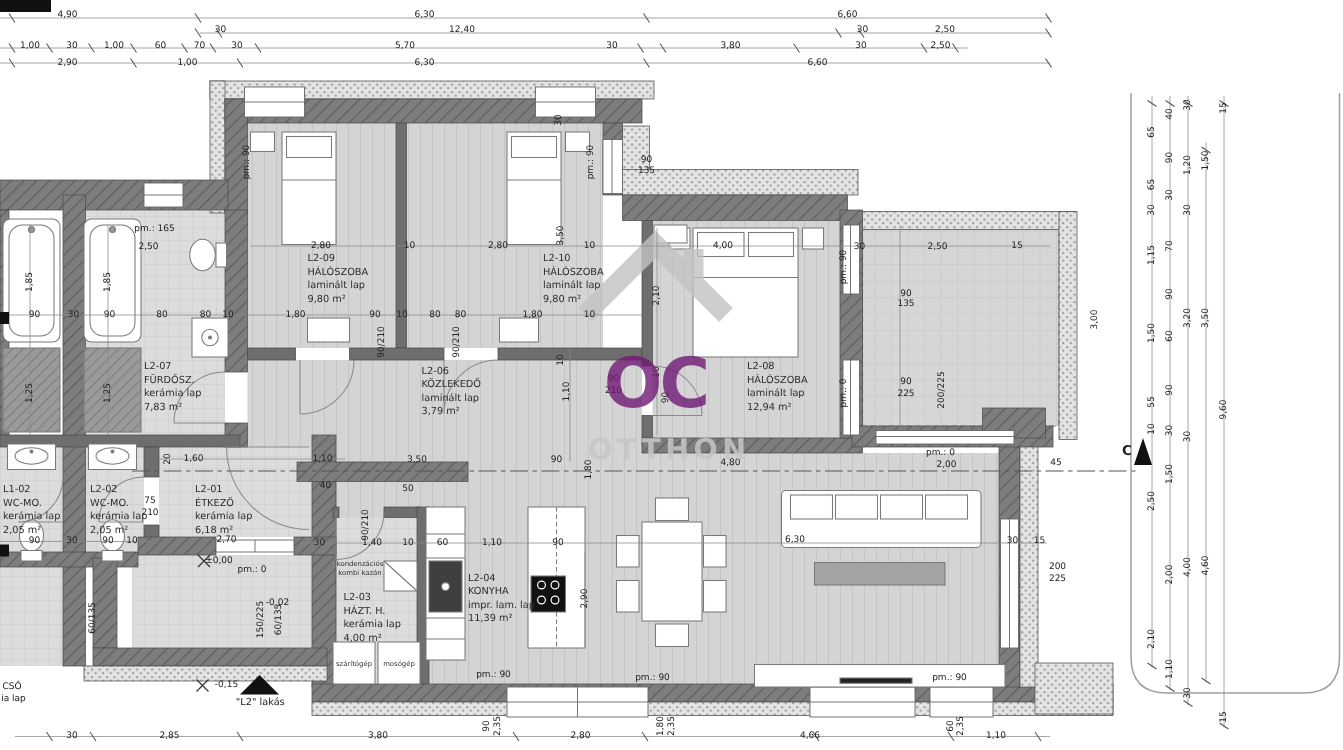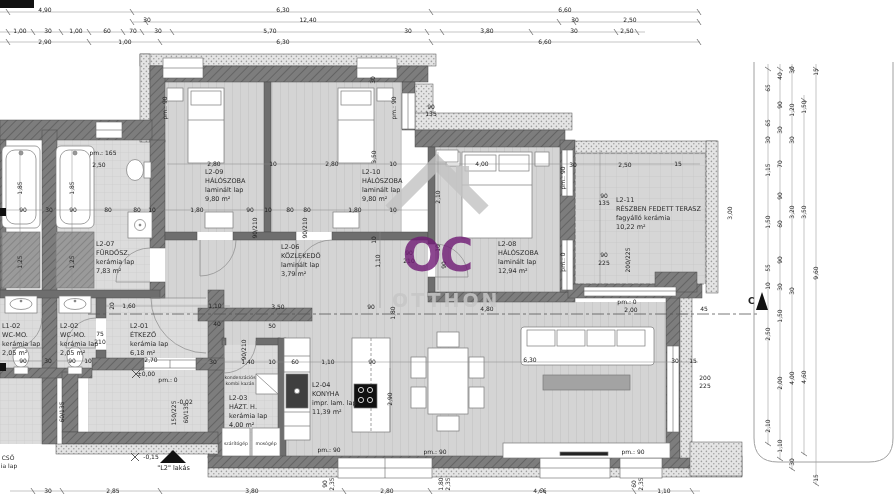--- a/index.html
+++ b/index.html
@@ -459,26 +459,20 @@
       <span>HÁLÓSZOBA</span>
       <span>laminált lap</span>
       <span>9,80 m²</span>
 </div>
 <div class="room-label" style="left:498px;top:240px">
   <span>L2-08</span>
       <span>HÁLÓSZOBA</span>
       <span>laminált lap</span>
       <span>12,94 m²</span>
 </div>
-<div class="room-label" style="left:616px;top:196px">
-  <span>L2-11</span>
-      <span>RÉSZBEN FEDETT TERASZ</span>
-      <span>fagyálló kerámia</span>
-      <span>10,22 m²</span>
-</div>
 <div class="room-label" style="left:281px;top:243px">
   <span>L2-06</span>
       <span>KÖZLEKEDŐ</span>
       <span>laminált lap</span>
       <span>3,79 m²</span>
 </div>
 <div class="room-label" style="left:96px;top:240px">
   <span>L2-07</span>
       <span>FÜRDŐSZ.</span>
       <span>kerámia lap</span>

